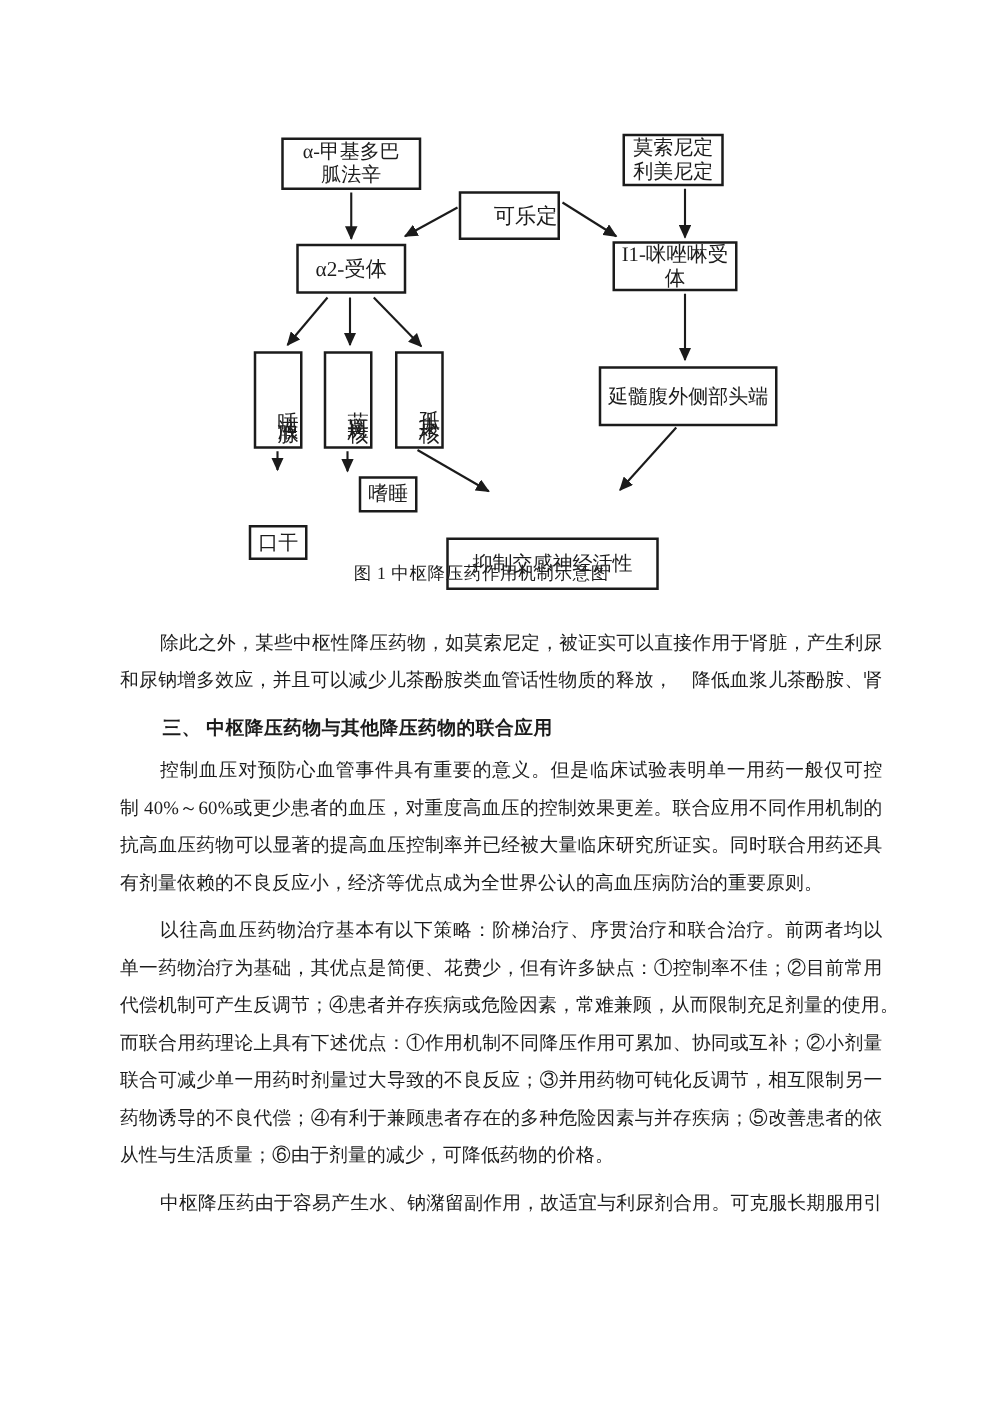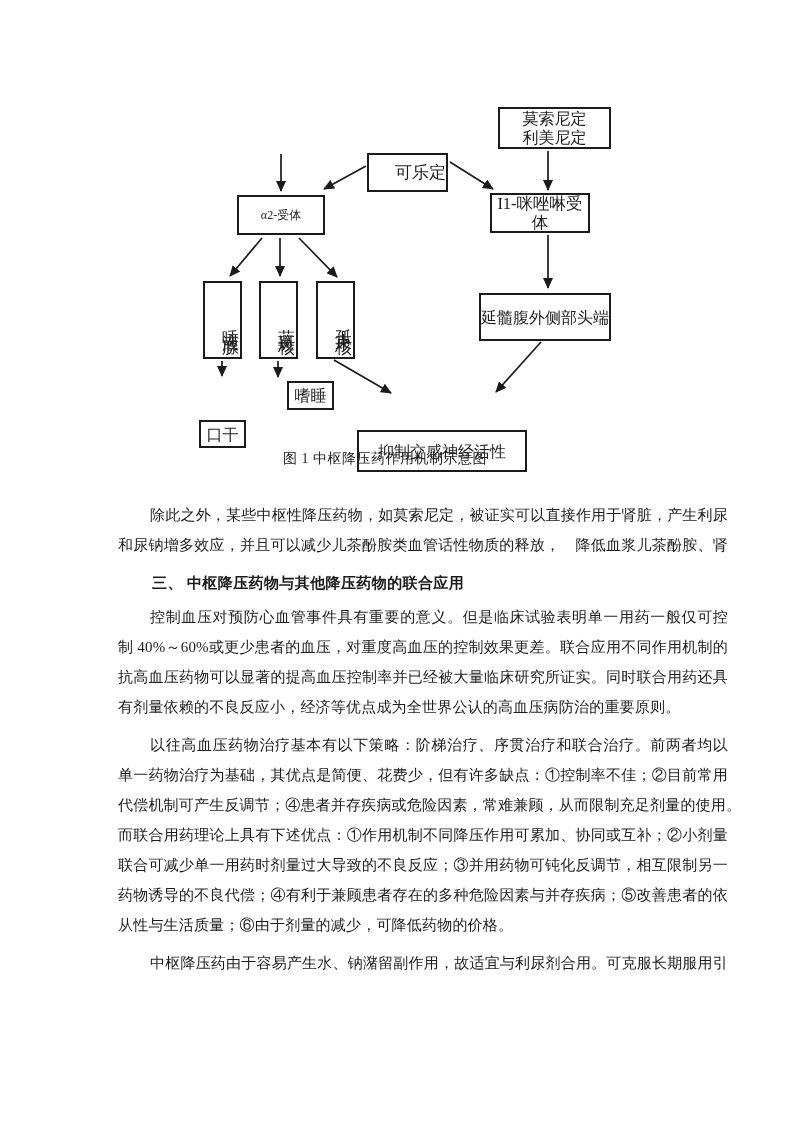--- a/index.html
+++ b/index.html
@@ -11,42 +11,42 @@
   }
   
   .diagram{position:absolute;left:0;top:0;width:793px;height:480px;}
   .arrows{position:absolute;left:0;top:0;pointer-events:none;}
   .dbox{
     position:absolute;box-sizing:border-box;border:2px solid #1b1b1b;
     background:#fff;text-align:center;font-size:16px;line-height:19px;
     display:flex;flex-direction:column;justify-content:center;
   }
   .b-methyldopa{left:225px;top:110px;width:112px;height:42px;border-width:2.5px;}
-  .b-moxonidine{left:498px;top:107px;width:113px;height:42px;border-width:2.5px;}
+  .b-moxonidine{left:498px;top:107px;width:81px;height:42px;border-width:2.5px;}
   .b-clonidine{left:367px;top:153px;width:81px;height:39px;font-size:17px;padding-left:26px;}
-  .b-alpha2{left:237px;top:195px;width:88px;height:40px;font-size:12px;border-width:2.5px;}
+  .b-alpha2{left:237px;top:195px;width:88px;height:40px;font-size:17px;border-width:2.5px;}
   .b-i1{left:490px;top:193px;width:100px;height:40px;font-size:16.5px;}
   .vbox{
     writing-mode:vertical-rl;text-orientation:upright;
     font-size:17px;letter-spacing:5px;
     display:block;padding-top:5px;border-width:2.5px;
   }
   .b-saliva{left:203px;top:281px;width:39px;height:78px;}
   .b-locus{left:259px;top:281px;width:39px;height:78px;}
   .b-solitary{left:316px;top:281px;width:39px;height:78px;}
   .b-drymouth{left:199px;top:380px;width:47px;height:28px;border-width:2.5px;margin-top:40px;}
   .b-drowsy{left:256px;top:381px;width:47px;height:29px;margin-left:31px;}
-  .b-rvlm{left:479px;top:293px;width:132px;height:48px;}
+  .b-rvlm{left:479px;top:293px;width:143px;height:48px;}
   .b-inhibit{left:357px;top:398px;width:170px;height:42px;margin-top:32px;}
   .caption{
     position:absolute;left:283px;top:450px;font-size:14px;
     letter-spacing:0.5px;white-space:nowrap;
   }
   
-  .textblock{position:absolute;left:96px;top:500px;width:610px;margin-left:22px;}
+  .textblock{position:absolute;left:96px;top:500px;width:610px;}
   .tl{
     font-size:15px;line-height:30px;height:30px;
     text-align:justify;text-align-last:justify;
     letter-spacing:0.2px;white-space:nowrap;
   }
   .tl.lastline{text-align-last:left;}
   .tl.indent{text-indent:32px;}
   .tl.heading{
     font-family:Liberation Serif, serif;
     font-weight:bold;text-align-last:left;text-indent:34px;margin-top:8px;
@@ -77,20 +77,24 @@
         <line x1="280" y1="238" x2="280" y2="276" marker-end="url(#ah)"></line>
         <line x1="299" y1="238" x2="337" y2="277" marker-end="url(#ah)"></line>
         <line x1="222" y1="361" x2="222" y2="376" marker-end="url(#ah)"></line>
         <line x1="278" y1="361" x2="278" y2="377" marker-end="url(#ah)"></line>
         <line x1="334" y1="360" x2="391" y2="393" marker-end="url(#ah)"></line>
         <line x1="548" y1="235" x2="548" y2="288" marker-end="url(#ah)"></line>
         <line x1="541" y1="342" x2="496" y2="392" marker-end="url(#ah)"></line>
       </g>
     </svg>
 
+    <div class="dbox b-methyldopa">
+      <div>α-甲基多巴</div>
+      <div>胍法辛</div>
+    </div>
 
     <div class="dbox b-moxonidine">
       <div>莫索尼定</div>
       <div>利美尼定</div>
     </div>
 
     <div class="dbox b-clonidine">
       <div>可乐定</div>
     </div>
 

